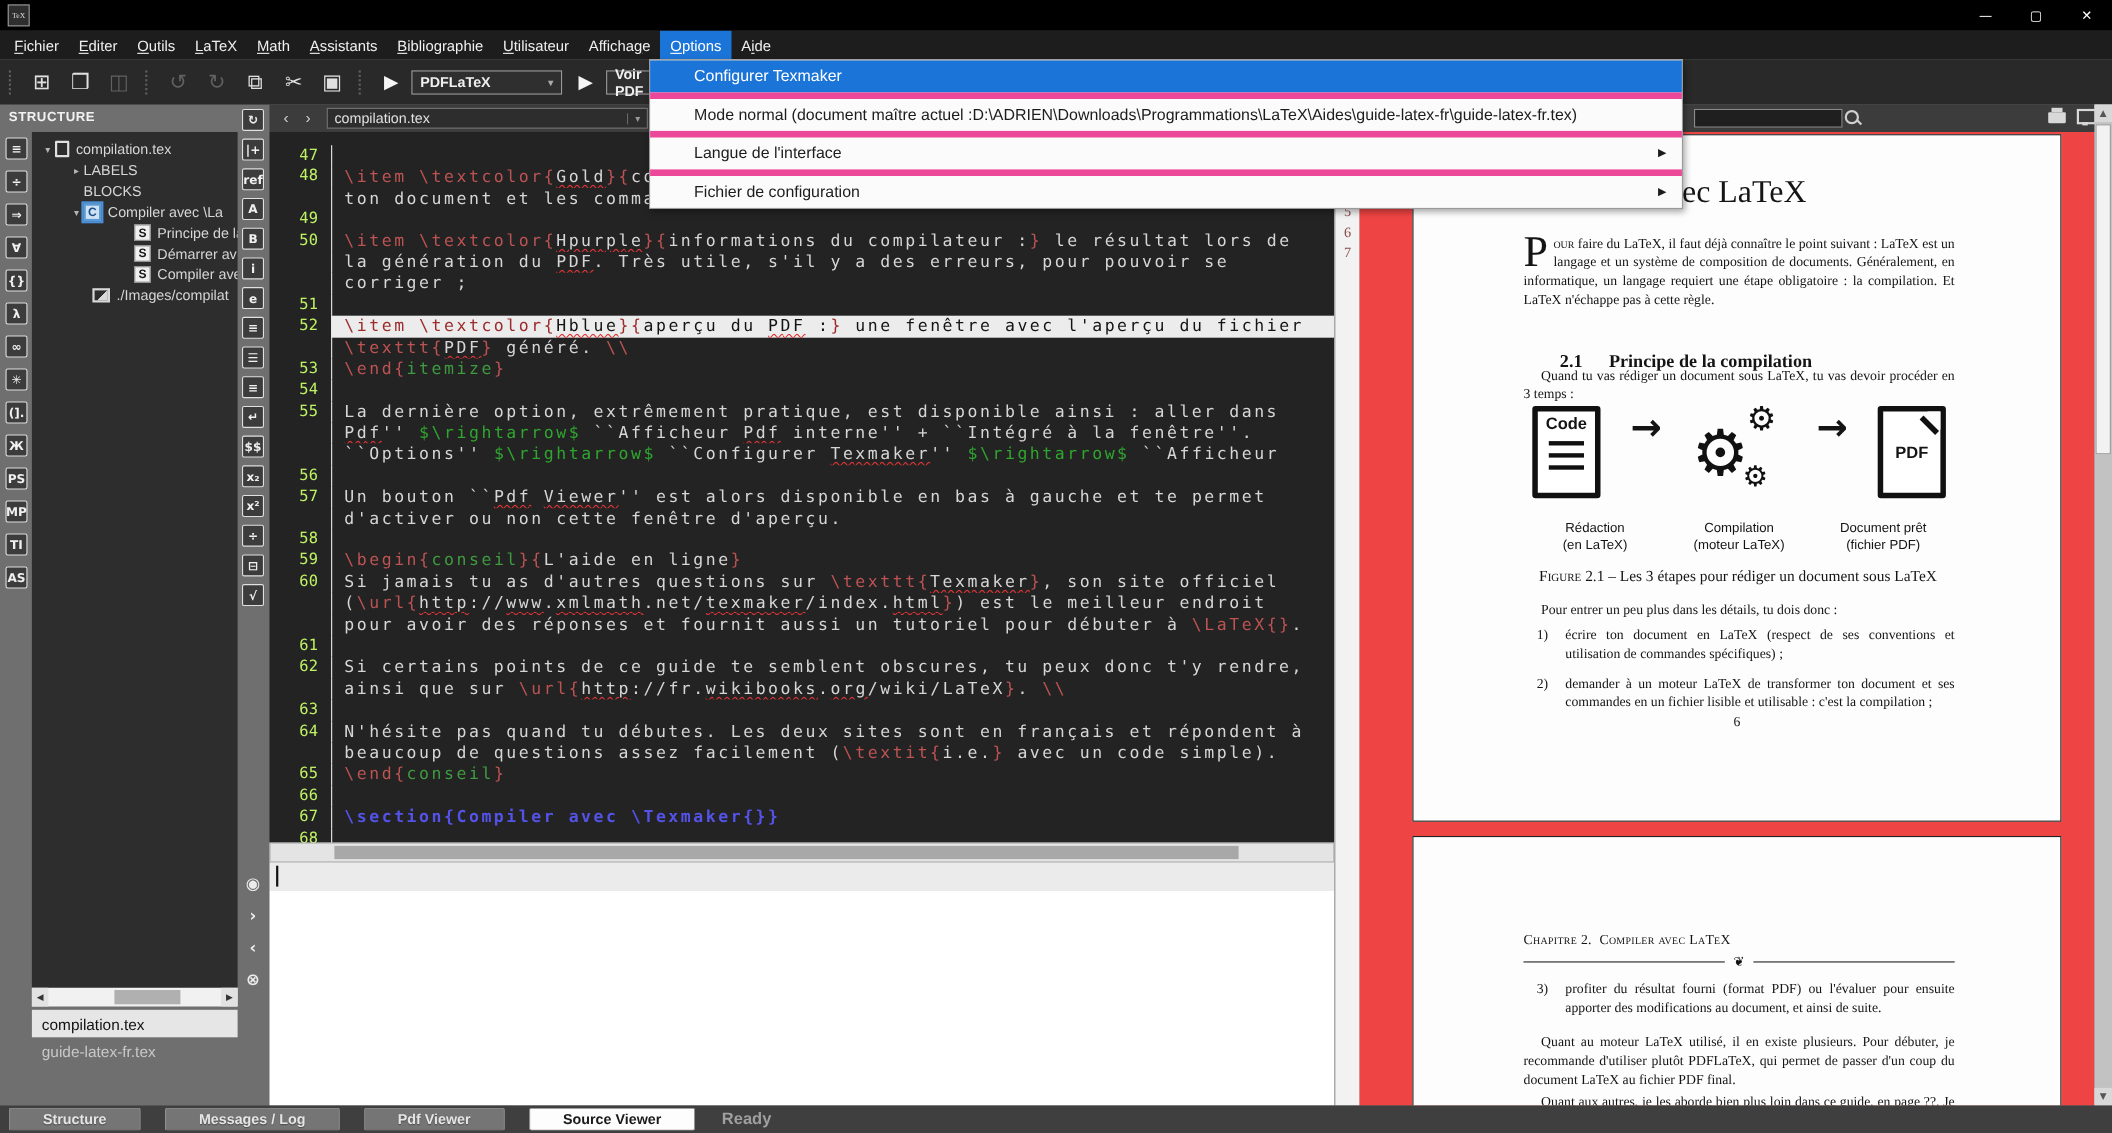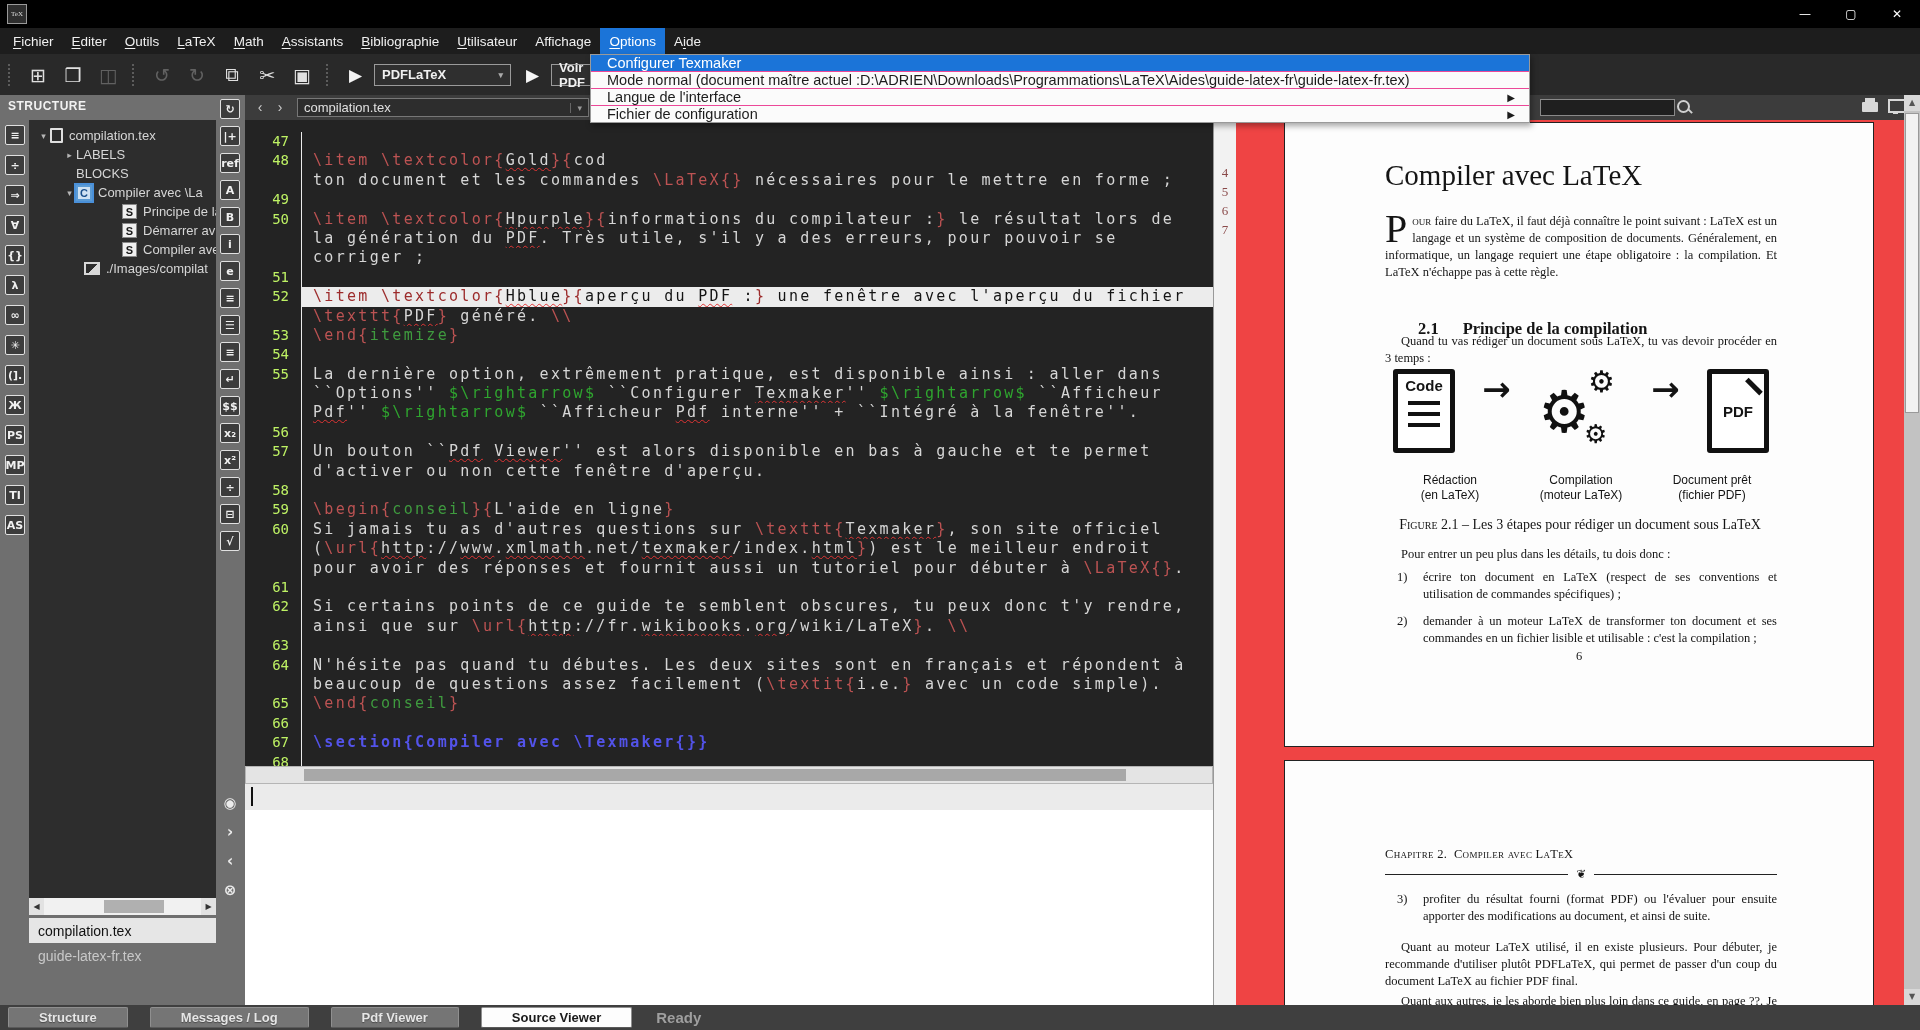--- a/index.html
+++ b/index.html
@@ -134,23 +134,23 @@
   .psdown{position:absolute;bottom:0;left:0;width:16px;}
   
   .statusbar{position:absolute;left:0;top:1005px;width:1920px;height:25px;background:#3f3f3f;display:flex;align-items:center;gap:22px;padding-left:8px;box-sizing:border-box;}
   .stab{height:19px;padding:0 30px;background:#757575;border:1px solid #8f8f8f;border-bottom-color:#5a5a5a;border-radius:2px;
         color:#e6e6e6;font-size:13px;font-weight:bold;display:flex;align-items:center;text-shadow:0 1px 1px #4a4a4a;}
   .stab.active{background:#fdfdfd;color:#1a1a1a;text-shadow:none;}
   .ready{color:#9f9f9f;font-size:15px;font-weight:bold;margin-left:2px;}
   
   .optmenu{position:absolute;left:590px;top:54px;width:938px;background:#fbfbfb;border:1px solid #9a9a9a;z-index:50;
            font-size:14.5px;color:#1c1c1c;box-shadow:2px 3px 6px rgba(0,0,0,.35);}
-  .orow{height:16px;display:flex;align-items:center;padding:0 14px 0 16px;position:relative;white-space:pre;}
+  .orow{height:29px;display:flex;align-items:center;padding:0 14px 0 40px;position:relative;white-space:pre;}
   .orow.hl{background:#1b74d8;color:#fff;}
-  .orow.sepAbove{border-top:1px solid #ec4899;}
+  .orow.sepAbove{border-top:6px solid #ec4899;}
   .orow .sub{margin-left:auto;font-size:10px;font-family:"DejaVu Sans",sans-serif;}
 </style>
 </head>
 <body>
 
 <div id="root">
 
   <div class="titlebar">
     <div class="appicon">TeX</div>
     <div class="wbtns">
@@ -354,25 +354,25 @@
       <div class="crow">
         <span class="gut">54</span>
         <span class="code"></span>
       </div>
       <div class="crow">
         <span class="gut">55</span>
         <span class="code"><span class="s-txt">La dernière option, extrêmement pratique, est disponible ainsi : aller dans</span></span>
       </div>
       <div class="crow">
         <span class="gut"></span>
+        <span class="code"><span class="s-txt sp">Pdf</span><span class="s-txt">'' </span><span class="s-math">$\rightarrow$</span><span class="s-txt"> ``Afficheur </span><span class="s-txt sp">Pdf</span><span class="s-txt"> interne'' + ``Intégré à la fenêtre''.</span></span>
+      </div>
+      <div class="crow">
+        <span class="gut"></span>
         <span class="code"><span class="s-txt">``Options'' </span><span class="s-math">$\rightarrow$</span><span class="s-txt"> ``Configurer </span><span class="s-txt sp">Texmaker</span><span class="s-txt">'' </span><span class="s-math">$\rightarrow$</span><span class="s-txt"> ``Afficheur</span></span>
-      </div>
-      <div class="crow">
-        <span class="gut"></span>
-        <span class="code"><span class="s-txt sp">Pdf</span><span class="s-txt">'' </span><span class="s-math">$\rightarrow$</span><span class="s-txt"> ``Afficheur </span><span class="s-txt sp">Pdf</span><span class="s-txt"> interne'' + ``Intégré à la fenêtre''.</span></span>
       </div>
       <div class="crow">
         <span class="gut">56</span>
         <span class="code"></span>
       </div>
       <div class="crow">
         <span class="gut">57</span>
         <span class="code"><span class="s-txt">Un bouton ``</span><span class="s-txt sp">Pdf</span><span class="s-txt"> </span><span class="s-txt sp">Viewer</span><span class="s-txt">'' est alors disponible en bas à gauche et te permet</span></span>
       </div>
       <div class="crow">

